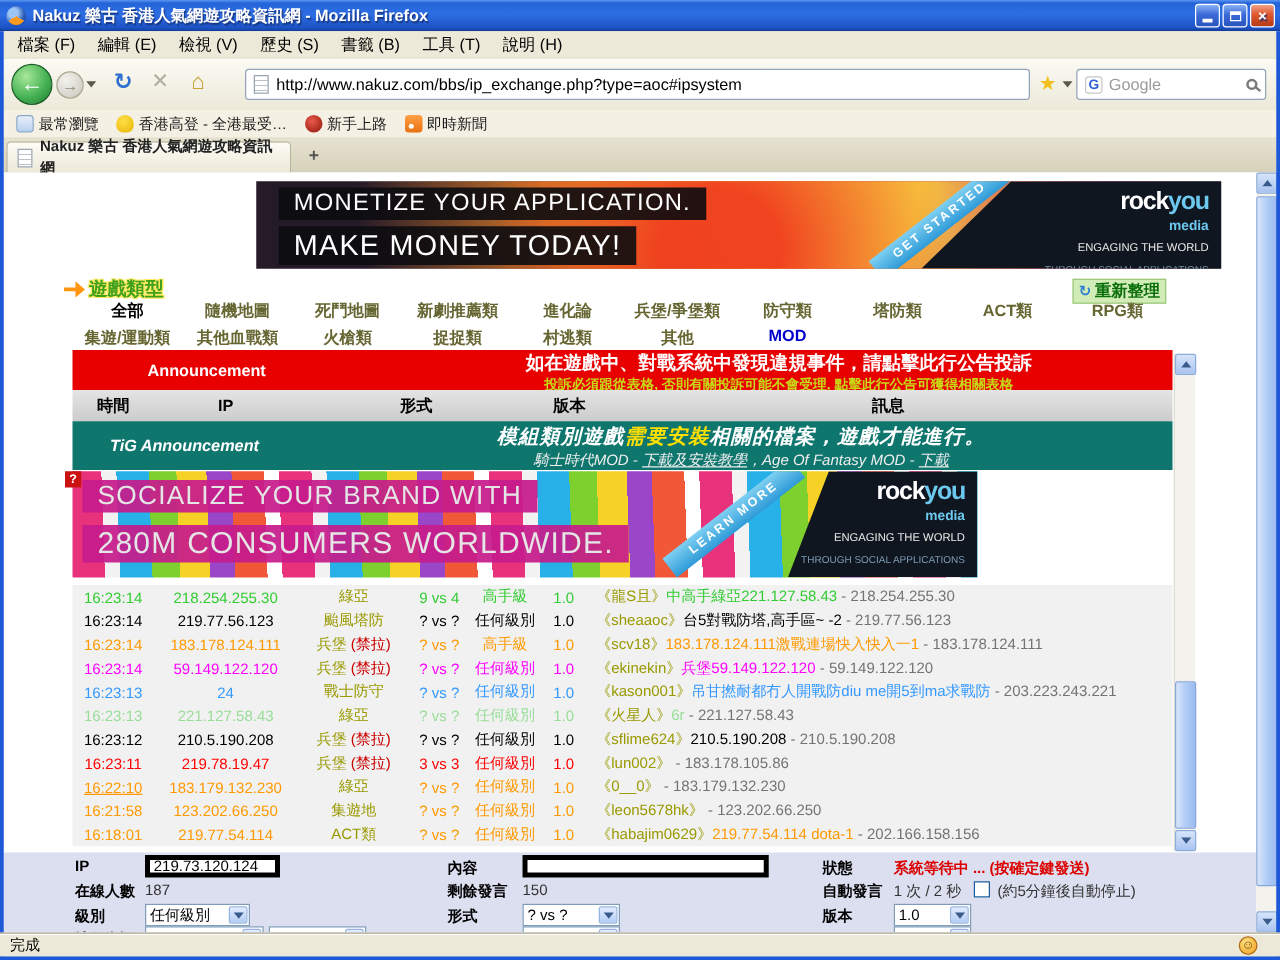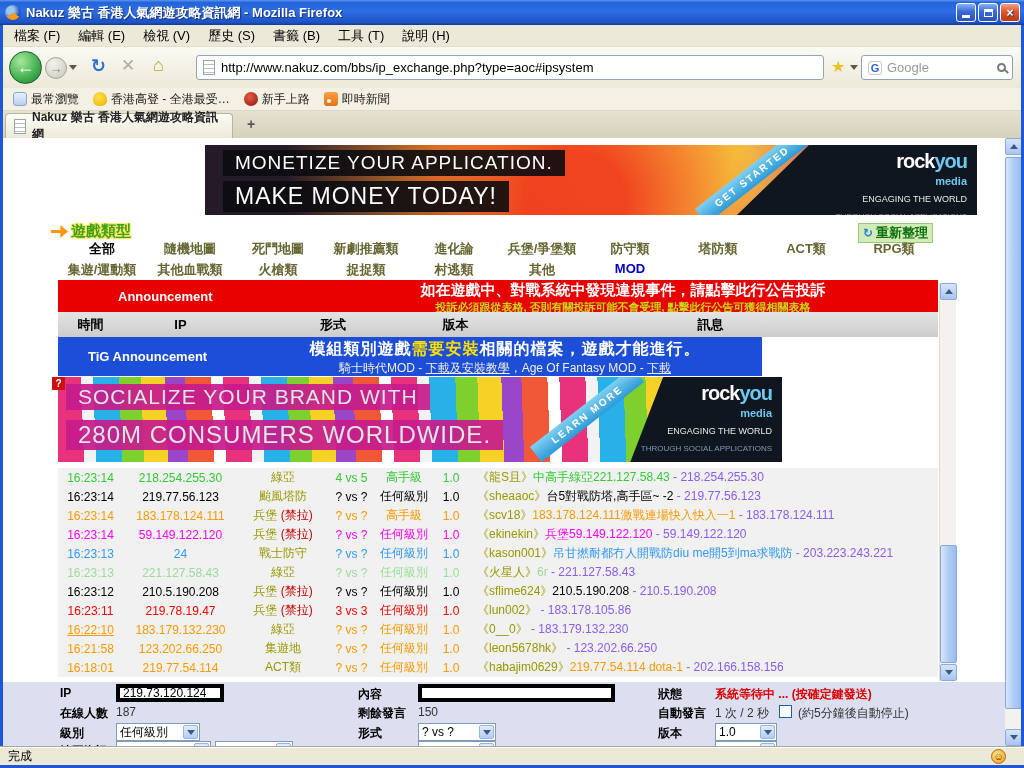--- a/index.html
+++ b/index.html
@@ -139,21 +139,21 @@
   .redbar .aline1 { margin-left:250px; text-align:center; color:#fff; font-weight:bold; font-size:15px; padding-top:1px; }
   .redbar .aline2 { margin-left:250px; text-align:center; color:#c8d816; font-weight:bold; font-size:11px; }
 
   .theader { position:absolute; left:55px; top:174px; width:880px; height:25px;
     background:linear-gradient(180deg,#e4e4e4,#cccccc); display:flex; align-items:center;
     font-size:13px; font-weight:bold; color:#000; }
   .th { text-align:center; }
   .th.h-time{width:65px;} .th.h-ip{width:115px;} .th.h-type{width:190px;}
   .th.h-ver{width:55px;} .th.h-msg{flex:1;}
 
-  .tigbar { position:absolute; left:55px; top:199px; width:704px; height:39px; background:#1d4ed8; color:#fff; }
+  .tigbar { position:absolute; left:55px; top:199px; width:880px; height:39px; background:#0f766e; color:#fff;font-style:italic; }
   .tigbar .tlabel { position:absolute; left:30px; top:12px; font-weight:bold; font-size:13px; }
   .tigbar .tline1 { margin-left:190px; text-align:center; font-size:16px; font-weight:bold;
     letter-spacing:1px; padding-top:2px; white-space:nowrap; }
   .tigbar .tline1 .hl { color:#ffe000; }
   .tigbar .tline2 { margin-left:190px; text-align:center; font-size:12px; color:#eee; white-space:nowrap; }
   .tigbar .tline2 u { text-decoration:underline; }
 
   .banner-mid { position:absolute; left:55px; top:239px; width:724px; height:85px; overflow:hidden;
     background:repeating-linear-gradient(88deg,#e8327c 0 26px,#f2f2f2 26px 38px,#28b0e8 38px 64px,
       #7ed02e 64px 86px,#f6d226 86px 110px,#9a46c8 110px 130px,#f05838 130px 156px,#ffffff 156px 168px); }
@@ -166,21 +166,21 @@
   .adbadge { position:absolute; left:49px; top:239px; width:13px; height:13px; background:#cc1111;
     color:#fff; font-size:10px; font-weight:bold; text-align:center; line-height:13px; z-index:5; }
 
   .gamelist { position:absolute; left:55px; top:330px; width:880px; background:#f1f1f1; font-size:12px; }
   .lrow { display:flex; height:19px; align-items:center; white-space:nowrap; }
   .lc { text-align:center; overflow:hidden; flex:none; }
   .c-time{width:65px;} .c-ip{width:115px;} .c-type{width:90px;} .c-vs{width:47px;}
   .c-level{width:58px;} .c-ver{width:36px;}
   .c-msg{flex:1; text-align:left; padding-left:8px;}
   .tname { color:#999900; } .tban { color:#cc0000; }
-  .gname { color:#999900; } .gtail { color:#8b5cf6; }
+  .gname { color:#999900; } .gtail { color:#737373; }
 
   
   .xscroll { position:absolute; width:17px; background:#f3f2ec;
     border-left:1px solid #e0ded2; }
   .xs-btn { position:absolute; left:0; width:17px; height:17px; border-radius:2px;
     background:linear-gradient(180deg,#d6e4fb,#aac4f0); border:1px solid #8cacdc;
     display:flex; align-items:center; justify-content:center; }
   .tri { width:0; height:0; }
   .tri.up { border-left:4px solid transparent; border-right:4px solid transparent; border-bottom:5px solid #3a5a8c; }
   .tri.down { border-left:4px solid transparent; border-right:4px solid transparent; border-top:5px solid #3a5a8c; }
@@ -361,21 +361,21 @@
       <span class="tg2">THROUGH SOCIAL APPLICATIONS</span>
     </span>
   </div>
 
   <div class="gamelist">
 
   <div class="lrow">
       <span class="lc c-time" style="color: rgb(51, 204, 51);">16:23:14</span>
       <span class="lc c-ip" style="color: rgb(51, 204, 51);">218.254.255.30</span>
       <span class="lc c-type"><span class="tname">綠亞</span><span class="tban"></span></span>
-      <span class="lc c-vs" style="color: rgb(51, 204, 51);">4 vs 5</span>
+      <span class="lc c-vs" style="color: rgb(51, 204, 51);">9 vs 4</span>
       <span class="lc c-level" style="color: rgb(51, 204, 51);">高手級</span>
       <span class="lc c-ver" style="color: rgb(51, 204, 51);">1.0</span>
       <span class="lc c-msg"><span class="gname">《龍S且》</span><span style="color: rgb(51, 204, 51);">中高手綠亞221.127.58.43</span><span class="gtail"> - 218.254.255.30</span></span>
     </div>
       <div class="lrow">
       <span class="lc c-time" style="color: rgb(0, 0, 0);">16:23:14</span>
       <span class="lc c-ip" style="color: rgb(0, 0, 0);">219.77.56.123</span>
       <span class="lc c-type"><span class="tname">颱風塔防</span><span class="tban"></span></span>
       <span class="lc c-vs" style="color: rgb(0, 0, 0);">? vs ?</span>
       <span class="lc c-level" style="color: rgb(0, 0, 0);">任何級別</span>

